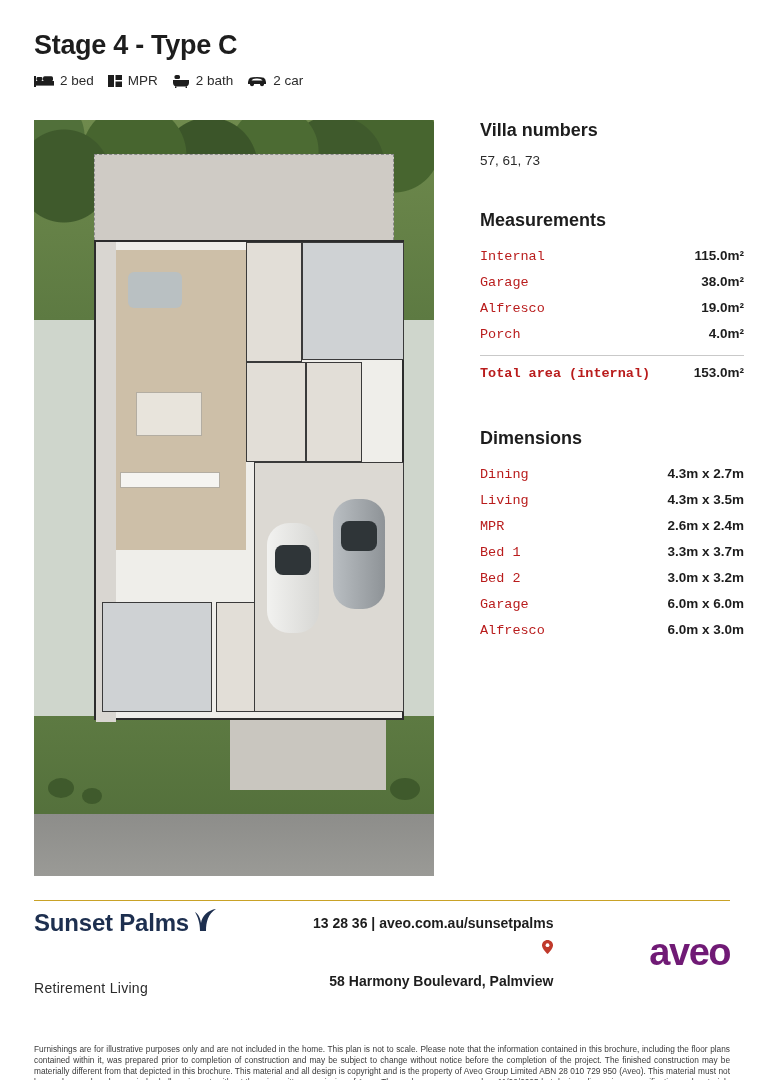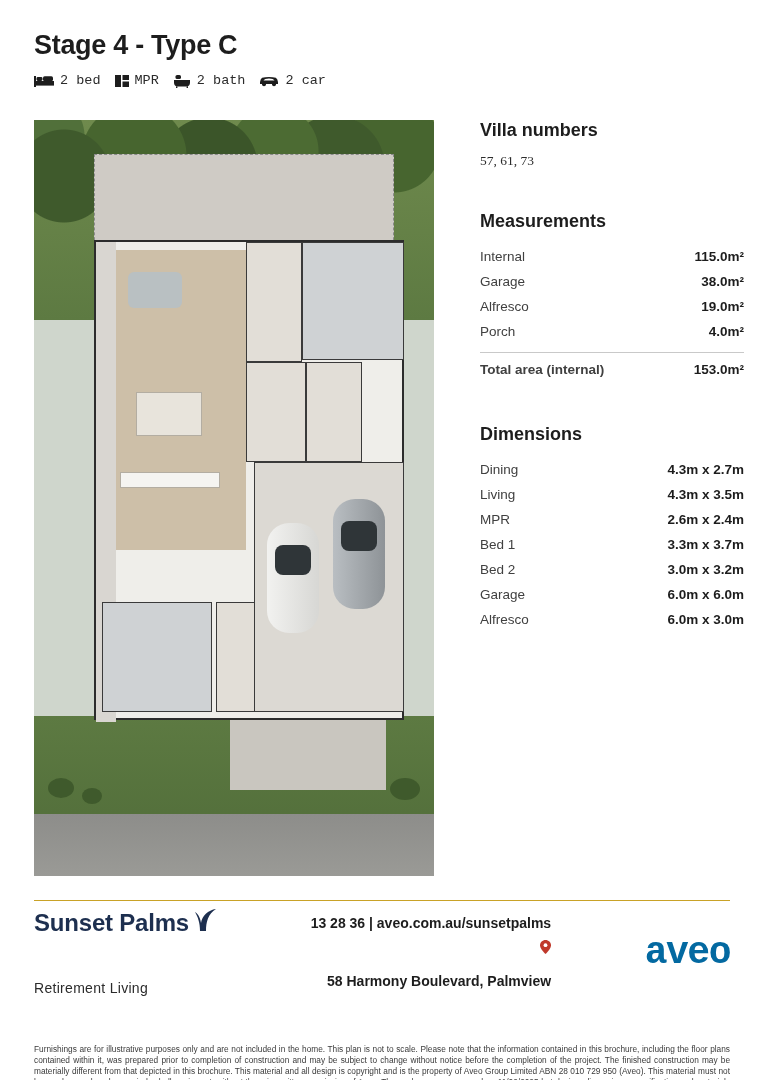--- a/index.html
+++ b/index.html
@@ -36,21 +36,20 @@
     align-items: center;
     gap: 14px;
     margin-top: 12px;
     font-size: 13.5px;
     color: #2b2b2b;
   }
   .feature {
     display: flex;
     align-items: center;
     gap: 6px;
-    font-family: Liberation Mono, monospace;
   }
   .feature svg { display: block; }
 
   
   .plan {
     position: absolute;
     left: 34px;
     top: 120px;
     width: 400px;
     height: 756px;
@@ -129,31 +128,30 @@
   }
   .sec-title {
     font-size: 18px;
     font-weight: bold;
     color: #1d1d1d;
     margin-bottom: 12px;
   }
   .villa-numbers {
     font-size: 13.5px;
     color: #2b2b2b;
-    font-family: Liberation Serif, serif;
   }
   .block { margin-top: 42px; }
   .row {
     display: flex;
     justify-content: space-between;
     align-items: baseline;
     font-size: 13.5px;
     padding: 5px 0;
   }
-  .row .label { color: #404040; }
+  .row .label { color: #b91c1c; font-family: Liberation Mono, monospace; }
   .row .value { font-weight: bold; color: #1d1d1d; }
   .divider {
     border-top: 1px solid #c9c9c9;
     margin: 8px 0 4px 0;
   }
   .row.total .label { font-weight: bold; }
   .row.total .value { font-weight: bold; }
 
   
   .footer-rule {
@@ -181,23 +179,23 @@
     letter-spacing: -0.2px;
     display:flex; align-items:center; gap:6px;
   }
   .brand-sub { font-size: 14px; color: #2b2b2b; letter-spacing: 0.3px; margin-top: 40px; }
   .contact { font-size: 14px; line-height: 1.9; color:#1d1d1d; }
   .contact .line1 { font-weight: bold; }
   .contact .line2 { display:flex; align-items:flex-end; gap:5px; font-weight:bold;flex-direction:column; }
   .aveo {
     font-size: 38px;
     font-weight: bold;
-    color: #0369a1;
+    color: #701a75;
     letter-spacing: -1.5px;
-    font-family: Liberation Mono, monospace;
+    font-family: Liberation Sans, sans-serif;
   }
   .disclaimer {
     position: absolute;
     left: 34px;
     top: 1000px;
     width: 696px;
     font-size: 8.3px;
     line-height: 1.32;
     color: #3a3a3a;
     text-align: justify;

